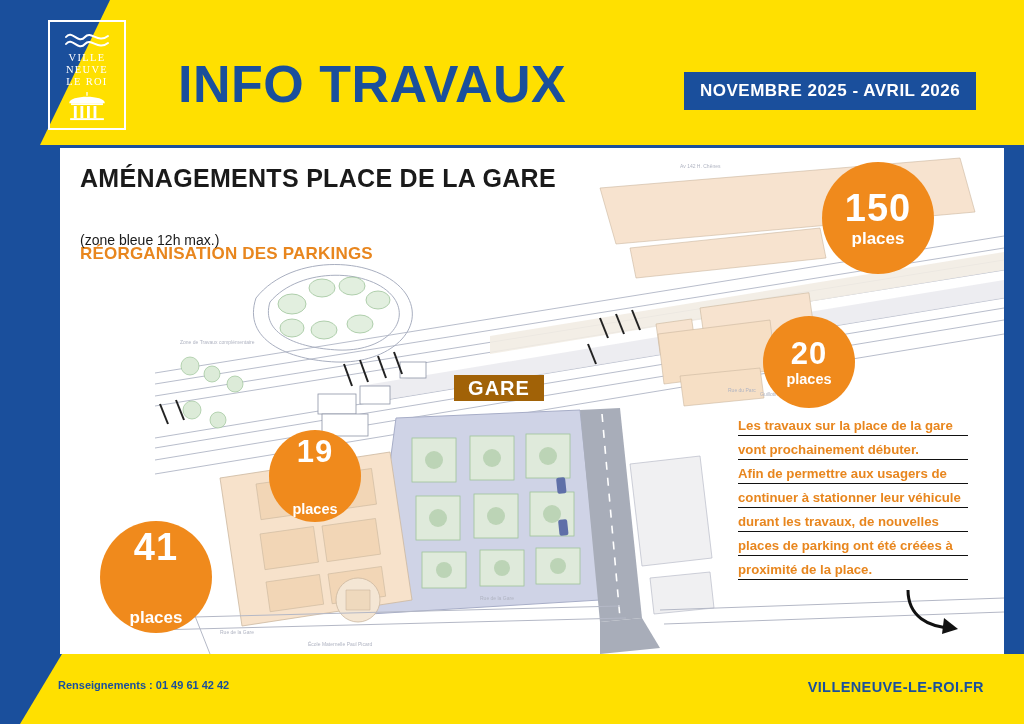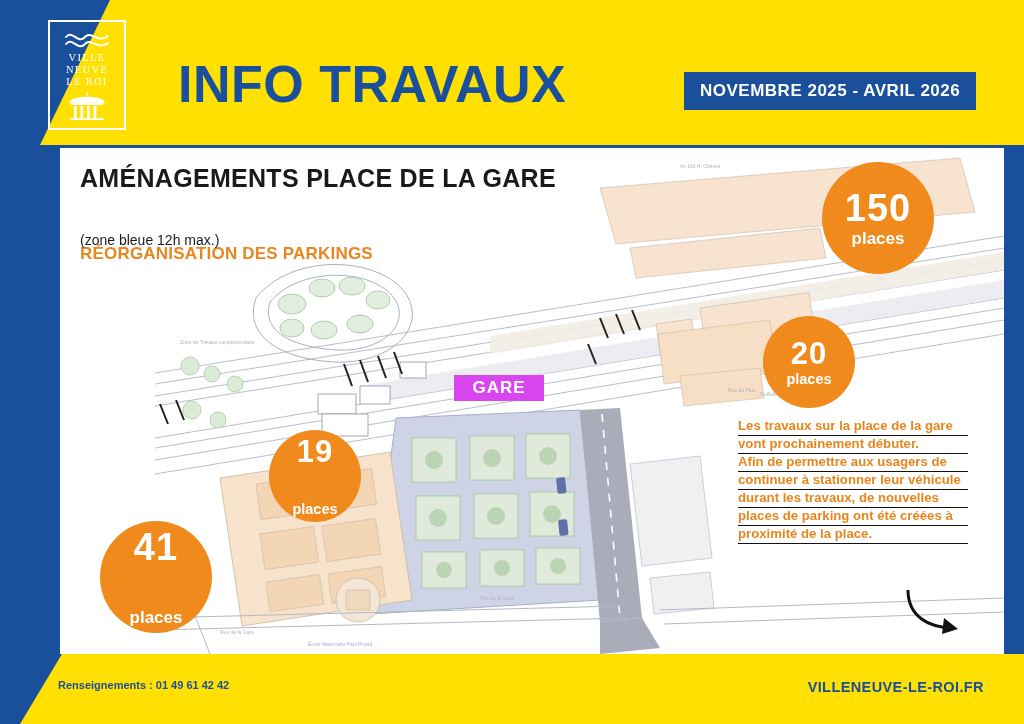--- a/index.html
+++ b/index.html
@@ -82,22 +82,22 @@
   }
 
   
   .map { position: absolute; left: 0; top: 0; width: 944px; height: 506px; }
   .map svg { display: block; }
 
   
   .gare-label {
     position: absolute; left: 394px; top: 227px;
     width: 90px; height: 26px;
-    background: #d946ef; color: #ffffff;
-    font-size: 17px; font-weight: bold;
+    background: #a16207; color: #ffffff;
+    font-size: 20px; font-weight: bold;
     letter-spacing: 1px;
     display: flex; align-items: center; justify-content: center;
   }
 
   
   .badge {
     position: absolute;
     border-radius: 50%;
     background: #f08a1c;
     color: #ffffff;
@@ -129,20 +129,21 @@
     position: absolute; left: 678px; top: 270px;
     width: 230px;
     color: #e8861e;
     font-size: 13.2px;
     font-weight: bold;
   }
   .note .line {
     display: block;
     border-bottom: 1.5px solid #111111;
     padding-bottom: 2px;
+    margin-bottom: 6px;
   }
   .arrow {
     position: absolute; left: 842px; top: 438px;
     width: 70px; height: 52px;
   }
 
   
   .footer {
     position: absolute; left: 0; top: 654px;
     width: 1024px; height: 70px;

